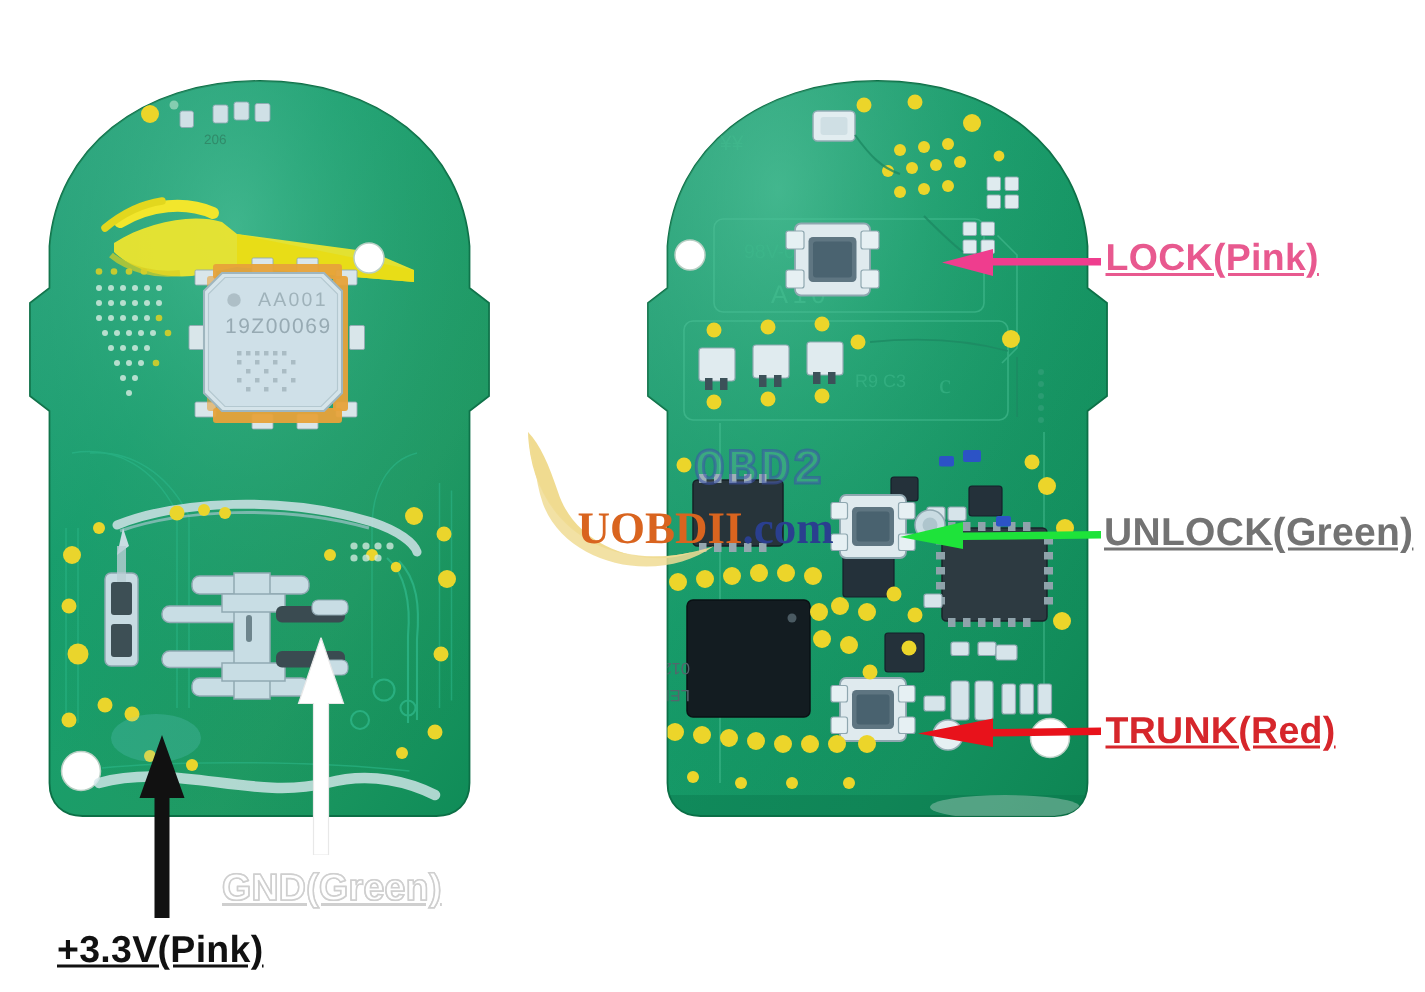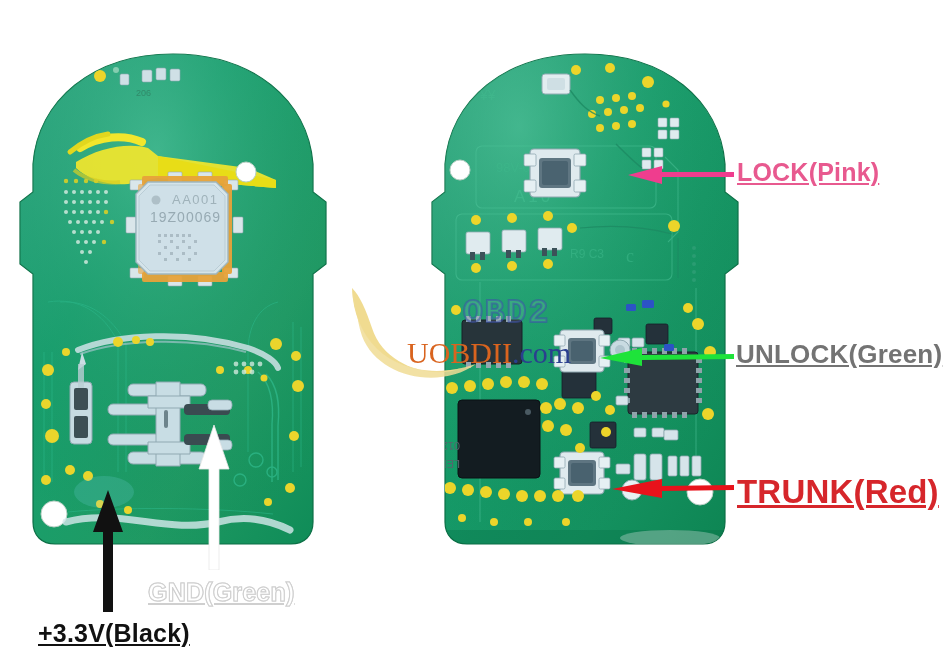--- a/index.html
+++ b/index.html
@@ -9,35 +9,35 @@
   #stage{position:absolute;left:0;top:0;width:950px;height:501px;background:#ffffff;}
 
   
   .board{position:absolute;}
   .board svg{display:block;}
 
   
   .label{position:absolute;white-space:nowrap;font-weight:600;letter-spacing:.2px;text-decoration:underline;}
   .lbl-lock  {font-size:25px;color:#e8598f;}
   .lbl-unlock{font-size:26px;color:#737373;}
-  .lbl-trunk {font-size:33px;color:#d6262b;}
+  .lbl-trunk {font-size:25px;color:#d6262b;}
   .lbl-gnd{font-size:25px;color:#ffffff;
            -webkit-text-stroke:1px #cfcfcf;text-shadow:0 0 1px #d8d8d8;}
   .lbl-vcc{font-size:25px;color:#111111;font-weight:700;}
 
   
   .arrow{position:absolute;}
 
   
   #wm{position:absolute;pointer-events:none;}
   .wm-obd2{position:absolute;font-size:33px;font-weight:700;letter-spacing:2px;
            color:rgba(255,255,255,0.10);-webkit-text-stroke:2px rgba(60,80,170,0.55);
            font-family:Liberation Mono, monospace;}
-  .wm-uobdii{position:absolute;font-size:30px;font-weight:400;
-             color:#d9641f;font-family:"Liberation Serif",serif;letter-spacing:0px;margin-left:22px;}
+  .wm-uobdii{position:absolute;font-size:30px;font-weight:700;
+             color:#d9641f;font-family:"Liberation Serif",serif;letter-spacing:0px;}
   .wm-uobdii .dom{color:#2a3f8f;}
   .wm-crescent{position:absolute;}
 </style>
 </head>
 <body>
 
 <div id="stage">
 
   <div class="board" style="left:8px;top:52px;width:330px;height:498px;">
     <svg width="330" height="498" viewBox="0 0 330 498" xmlns="http://www.w3.org/2000/svg">
@@ -575,15 +575,15 @@
   <div class="label lbl-trunk" style="left:737px;top:473px;">TRUNK(Red)</div>
 
   <svg class="arrow" style="left:196px;top:425px;" width="36" height="145" viewBox="0 0 36 145" xmlns="http://www.w3.org/2000/svg">
     <path d="M18 0 L33 44 L23 44 L23 145 L13 145 L13 44 L3 44 Z" fill="#ffffff" stroke="#e8e8e8" stroke-width="0.8"></path>
   </svg>
   <div class="label lbl-gnd" style="left:148px;top:578px;">GND(Green)</div>
 
   <svg class="arrow" style="left:90px;top:490px;" width="36" height="122" viewBox="0 0 36 122" xmlns="http://www.w3.org/2000/svg">
     <path d="M18 0 L33 42 L23 42 L23 122 L13 122 L13 42 L3 42 Z" fill="#111111"></path>
   </svg>
-  <div class="label lbl-vcc" style="left:38px;top:619px;">+3.3V(Black)</div>
+  <div class="label lbl-vcc" style="left:38px;top:619px;">+3.3V(Pink)</div>
 
 </div>
 
 </body></html>

